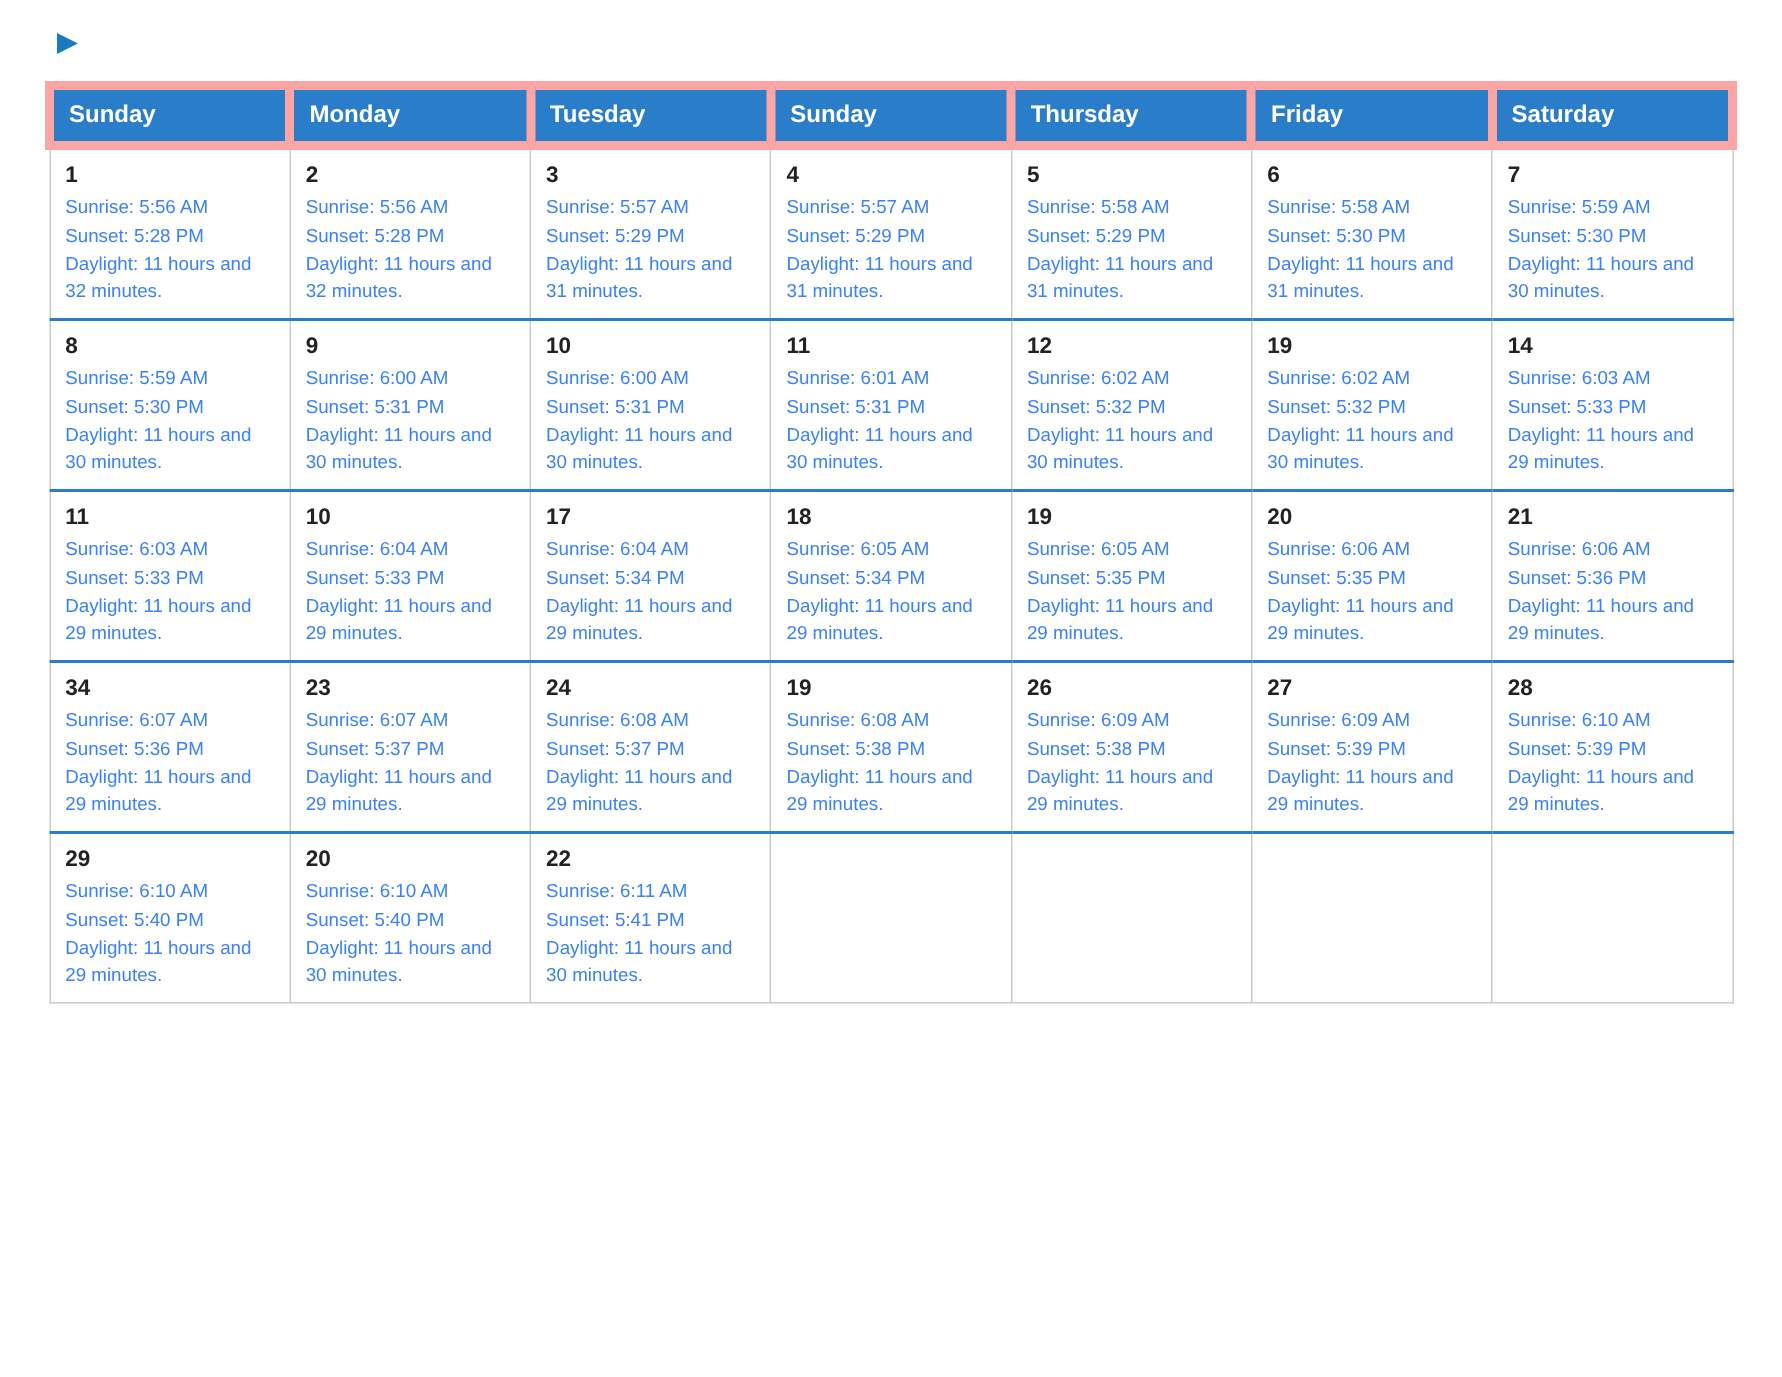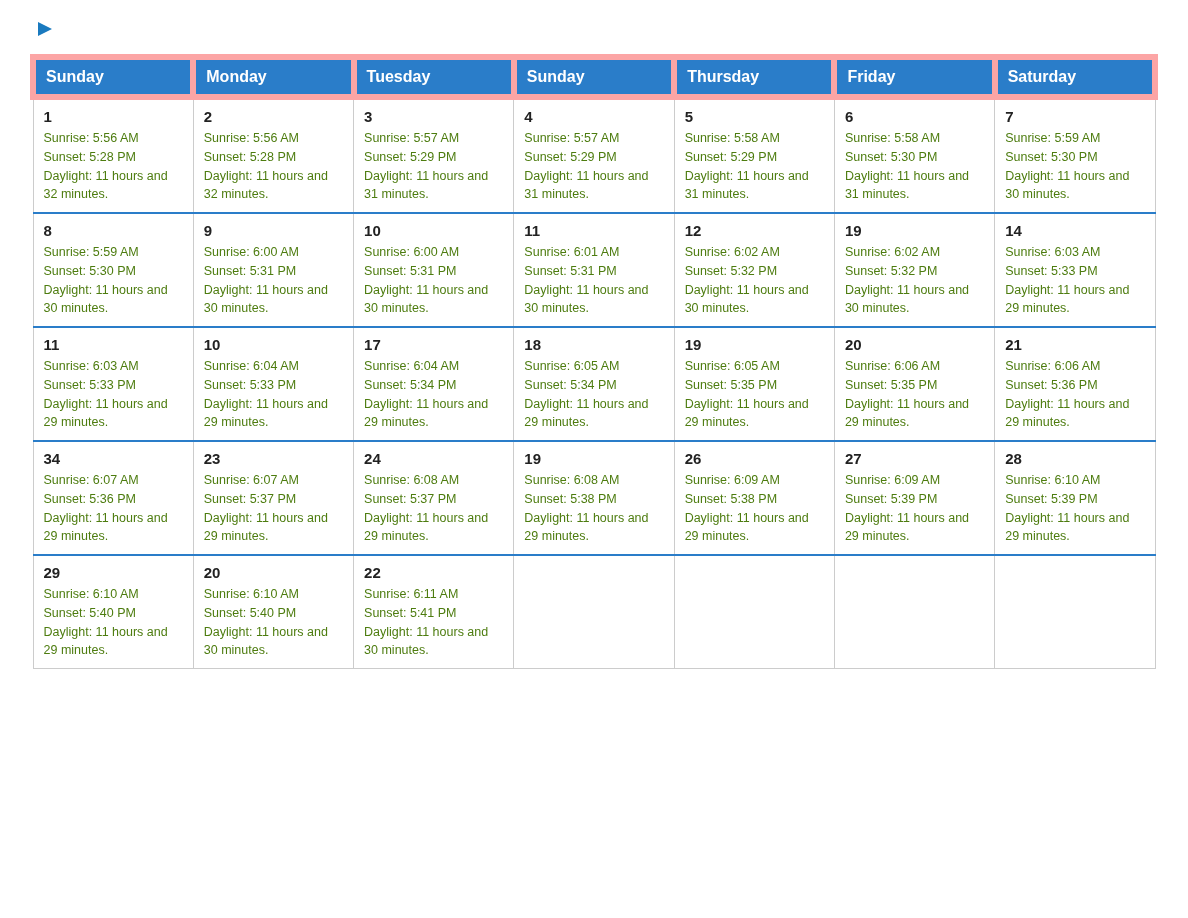--- a/index.html
+++ b/index.html
@@ -74,21 +74,21 @@
       min-height: 110px;
     }
     .day-number {
       font-size: 15px;
       font-weight: bold;
       margin-bottom: 4px;
       color: #222;
     }
     .day-info {
       font-size: 12.5px;
-      color: #4d7c0f;
+      color: #3b82f6;
       line-height: 1.5;
     }
     tbody tr td:first-child { border-left: 1px solid #ccc; }
     .empty-cell { border-top: 2px solid #2a7dc9; }
   </style>
 </head>
 <body>
 
 <div class="header">
   <div class="logo">

